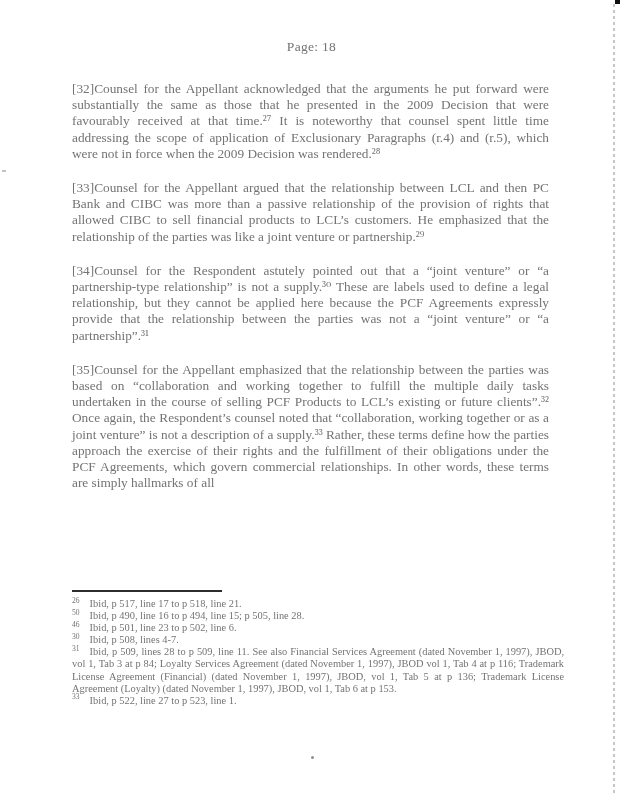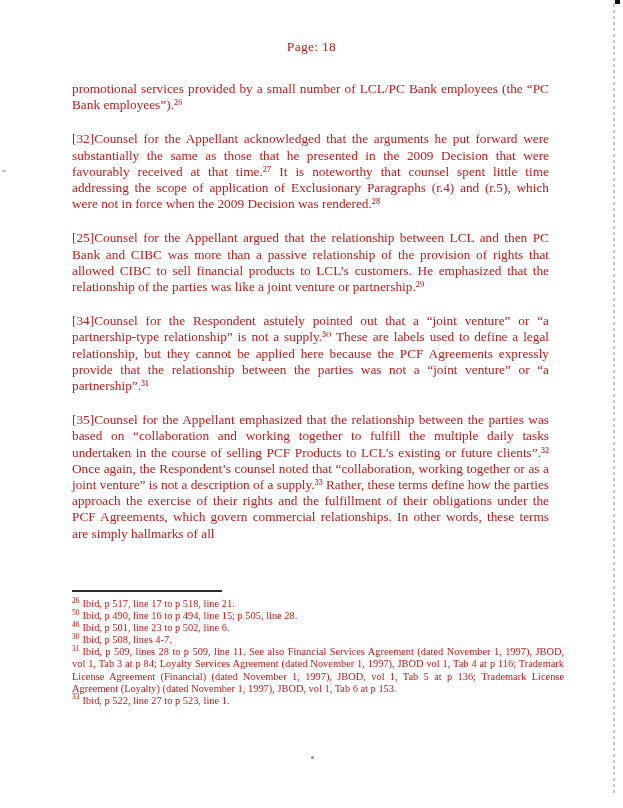--- a/index.html
+++ b/index.html
@@ -6,21 +6,21 @@
     margin: 0;
     padding: 0;
     background: #ffffff;
   }
   .page {
     position: relative;
     width: 623px;
     height: 808px;
     background: #ffffff;
     font-family: "Liberation Serif", "DejaVu Serif", serif;
-    color: #b91c1c;
+    color: #737373;
     overflow: hidden;
   }
 
   
   .edge-line {
     position: absolute;
     left: 613px;
     top: 4px;
     width: 2px;
     height: 792px;
@@ -97,41 +97,40 @@
     height: 0;
     border-top: 2px solid #2c2c2c;
     margin-bottom: 6px;
   }
   .fn {
     margin: 0;
   }
   .fn sup {
     font-size: 7.6px;
     line-height: 0;
-    margin-right: 3px;
+    margin-right: 10px;
   }
 </style>
 </head>
 <body>
 
 <div class="page">
 
   <div class="edge-line"></div>
   <div class="corner-mark"></div>
   <div class="dot-bottom"></div>
   <div class="dot-left"></div>
 
   <div class="header">Page: 18</div>
 
   <div class="body-text">
-    <p class="para">promotional services provided by a small number of LCL/PC Bank employees (the “PC Bank employees”).²⁶</p>
 
     <p class="para"><span class="pnum">[32]</span><span>Counsel for the Appellant acknowledged that the arguments he put forward were substantially the same as those that he presented in the 2009 Decision that were favourably received at that time.²⁷ It is noteworthy that counsel spent little time addressing the scope of application of Exclusionary Paragraphs (r.4) and (r.5), which were not in force when the 2009 Decision was rendered.²⁸</span></p>
 
-    <p class="para"><span class="pnum">[25]</span><span>Counsel for the Appellant argued that the relationship between LCL and then PC Bank and CIBC was more than a passive relationship of the provision of rights that allowed CIBC to sell financial products to LCL’s customers. He emphasized that the relationship of the parties was like a joint venture or partnership.²⁹</span></p>
+    <p class="para"><span class="pnum">[33]</span><span>Counsel for the Appellant argued that the relationship between LCL and then PC Bank and CIBC was more than a passive relationship of the provision of rights that allowed CIBC to sell financial products to LCL’s customers. He emphasized that the relationship of the parties was like a joint venture or partnership.²⁹</span></p>
 
     <p class="para"><span class="pnum">[34]</span><span>Counsel for the Respondent astutely pointed out that a “joint venture” or “a partnership-type relationship” is not a supply.³⁰ These are labels used to define a legal relationship, but they cannot be applied here because the PCF Agreements expressly provide that the relationship between the parties was not a “joint venture” or “a partnership”.³¹</span></p>
 
     <p class="para"><span class="pnum">[35]</span><span>Counsel for the Appellant emphasized that the relationship between the parties was based on “collaboration and working together to fulfill the multiple daily tasks undertaken in the course of selling PCF Products to LCL’s existing or future clients”.³² Once again, the Respondent’s counsel noted that “collaboration, working together or as a joint venture” is not a description of a supply.³³ Rather, these terms define how the parties approach the exercise of their rights and the fulfillment of their obligations under the PCF Agreements, which govern commercial relationships. In other words, these terms are simply hallmarks of all</span></p>
   </div>
 
   <div class="footnotes">
     <div class="fn-rule"></div>
 
     <p class="fn"><sup>26</sup><span>Ibid, p 517, line 17 to p 518, line 21.</span></p>

